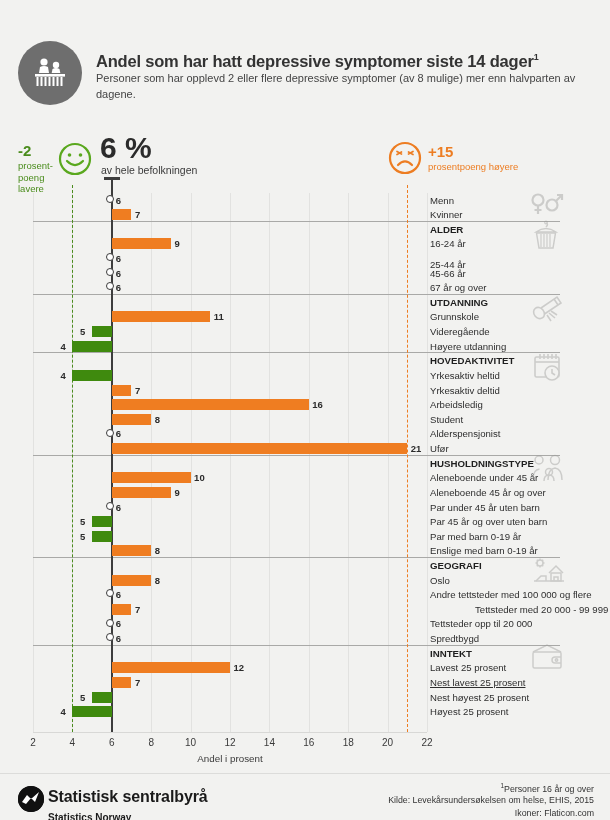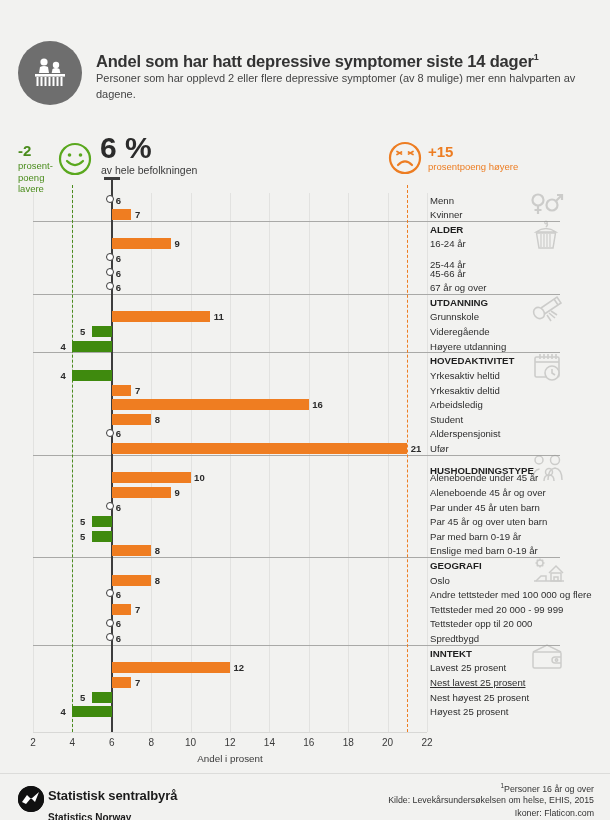--- a/index.html
+++ b/index.html
@@ -136,21 +136,21 @@
   .footer-rule {
     position: absolute; left: 0; top: 773px; width: 610px; height: 1px;
     background: #dcdcda;
   }
   .ssb-logo {
     position: absolute; left: 18px; top: 786px;
     width: 26px; height: 26px; border-radius: 50%; background: #111;
   }
   .ssb-name {
     position: absolute; left: 48px; top: 788px;
-    font-size: 13px; font-weight: bold; color: #1a1a1a; letter-spacing: -0.1px;
+    font-size: 16px; font-weight: bold; color: #1a1a1a; letter-spacing: -0.1px;
   }
   .ssb-name2 {
     position: absolute; left: 48px; top: 800px;
     font-size: 10px; font-weight: bold; color: #1a1a1a; margin-top: 12px;
   }
   .src {
     position: absolute; right: 16px; font-size: 8.8px; color: #333;
     text-align: right; white-space: nowrap;
   }
   .src sup { font-size: 6.5px; vertical-align: super; }
@@ -320,31 +320,31 @@
         <div class="rowlbl" style="top: 118.46px;">Grunnskole</div>
         <div class="rowlbl" style="top: 133.08px;">Videregående</div>
         <div class="rowlbl" style="top: 147.7px;">Høyere utdanning</div>
         <div class="rowlbl grp" style="top: 162.32px;">HOVEDAKTIVITET</div>
         <div class="rowlbl" style="top: 176.94px;">Yrkesaktiv heltid</div>
         <div class="rowlbl" style="top: 191.56px;">Yrkesaktiv deltid</div>
         <div class="rowlbl" style="top: 206.18px;">Arbeidsledig</div>
         <div class="rowlbl" style="top: 220.8px;">Student</div>
         <div class="rowlbl" style="top: 235.42px;">Alderspensjonist</div>
         <div class="rowlbl" style="top: 250.04px;">Ufør</div>
-        <div class="rowlbl grp" style="top: 272px; text-align: center;">HUSHOLDNINGSTYPE</div>
+        <div class="rowlbl grp" style="top: 265px; text-align: center;">HUSHOLDNINGSTYPE</div>
         <div class="rowlbl" style="top: 279.28px;">Aleneboende under 45 år</div>
         <div class="rowlbl" style="top: 293.9px;">Aleneboende 45 år og over</div>
         <div class="rowlbl" style="top: 308.52px;">Par under 45 år uten barn</div>
         <div class="rowlbl" style="top: 323.14px;">Par 45 år og over uten barn</div>
         <div class="rowlbl" style="top: 337.76px;">Par med barn 0-19 år</div>
         <div class="rowlbl" style="top: 352.38px;">Enslige med barn 0-19 år</div>
         <div class="rowlbl grp" style="top: 367px;">GEOGRAFI</div>
         <div class="rowlbl" style="top: 381.62px;">Oslo</div>
         <div class="rowlbl" style="top: 396.24px;">Andre tettsteder med 100 000 og flere</div>
-        <div class="rowlbl" style="top: 410.86px;">Tettsteder med 20 000 - 99 999</div>
+        <div class="rowlbl" style="top: 410.86px; margin-left: 45px;">Tettsteder med 20 000 - 99 999</div>
         <div class="rowlbl" style="top: 425.48px;">Tettsteder opp til 20 000</div>
         <div class="rowlbl" style="top: 440.1px;">Spredtbygd</div>
         <div class="rowlbl grp" style="top: 454.72px;">INNTEKT</div>
         <div class="rowlbl" style="top: 469.34px;">Lavest 25 prosent</div>
         <div class="rowlbl" style="top: 483.96px; text-decoration: underline;">Nest lavest 25 prosent</div>
         <div class="rowlbl" style="top: 498.58px;">Nest høyest 25 prosent</div>
         <div class="rowlbl" style="top: 513.2px;">Høyest 25 prosent</div>
         <div class="grpicon" style="left: 100px; top: -2px;"><svg width="34" height="26" viewBox="0 0 34 26">
             <circle cx="8" cy="9" r="5.5" fill="none" stroke="#9a9a98" stroke-width="2.2"></circle>
             <path d="M8 14.5 V23 M4.5 19 H11.5" stroke="#9a9a98" stroke-width="2.2"></path>

